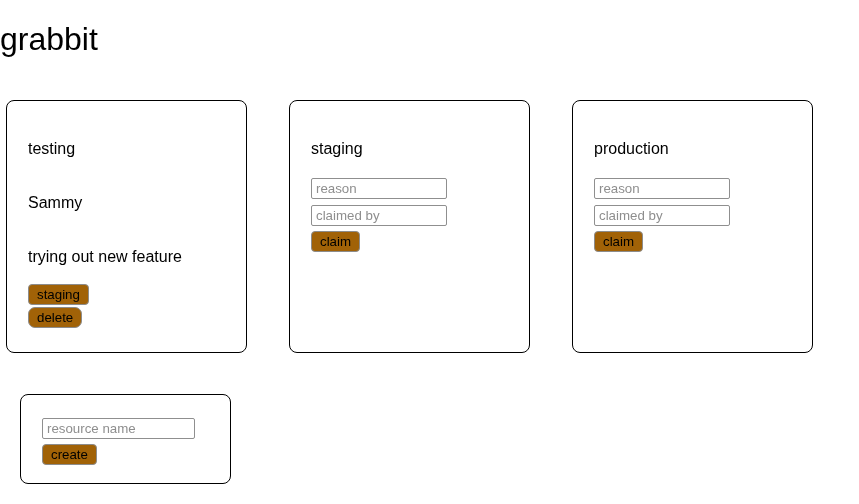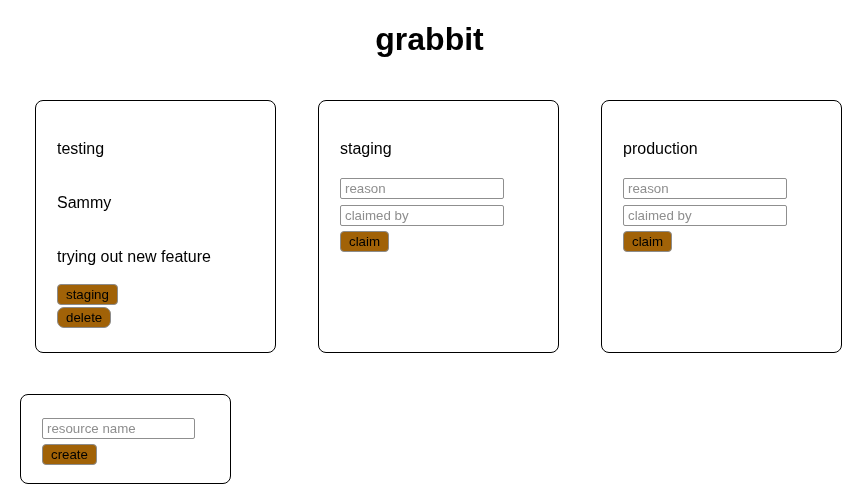--- a/index.html
+++ b/index.html
@@ -7,31 +7,30 @@
     margin: 0;
     padding: 0;
     background: #ffffff;
     width: 859px;
     height: 504px;
     font-family: "Liberation Sans", sans-serif;
     color: #000000;
     overflow: hidden;
   }
   h1.page-title {
-    text-align: center;
     font-size: 32px;
     line-height: 37px;
-    font-weight: 700;
+    font-weight: 400;
     margin: 21px 0 0 0;
   }
   .cards-row {
     display: flex;
     align-items: flex-start;
     gap: 42px;
-    padding-left: 35px;
+    padding-left: 6px;
     margin-top: 42px;
   }
   .card {
     width: 241px;
     height: 253px;
     border: 1px solid #000000;
     border-radius: 8px;
     padding: 0 20px 0 21px;
     background: #ffffff;
   }
@@ -40,21 +39,21 @@
     line-height: 19px;
     margin: 38px 0 0 0;
   }
   .res-line {
     font-size: 16px;
     line-height: 19px;
     margin: 35px 0 0 0;
   }
   input.txt {
     display: block;
-    width: 164px;
+    width: 136px;
     height: 21px;
     border: 1px solid #8f8f8f;
     border-radius: 2px;
     padding: 1px 4px;
     font-family: "Liberation Sans", sans-serif;
     font-size: 13.3px;
     color: #000000;
     background: #ffffff;
   }
   input.txt::placeholder {

